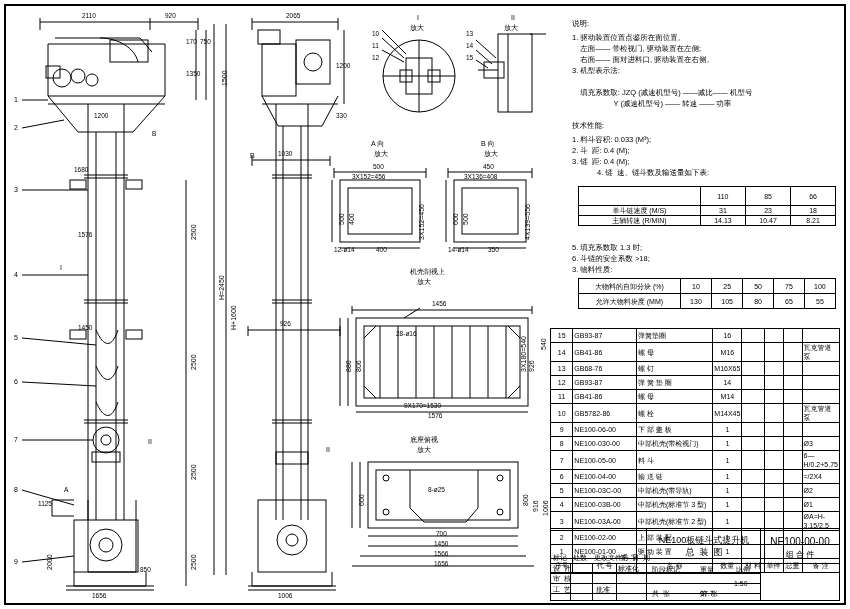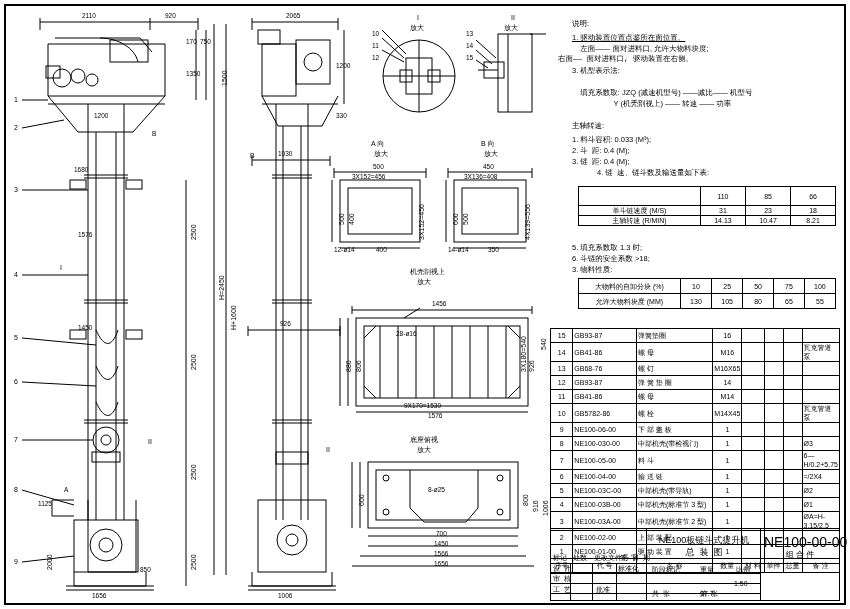--- a/index.html
+++ b/index.html
@@ -331,28 +331,28 @@
   <div class="vtxt" style="left:522px;top:506px;">800</div>
   <div class="vtxt" style="left:532px;top:512px;">916</div>
   <div class="vtxt" style="left:542px;top:516px;">1006</div>
   <div class="dim" style="left:428px;top:486px;">8-ø25</div>
   <div class="dim" style="left:436px;top:530px;">700</div>
   <div class="dim" style="left:434px;top:540px;">1450</div>
   <div class="dim" style="left:434px;top:550px;">1566</div>
   <div class="dim" style="left:434px;top:560px;">1656</div>
 
   <div class="note" style="left:572px;top:18px;">说明:</div>
-  <div class="note" style="left:572px;top:32px;text-decoration:underline;">1. 驱动装置位置点鉴所在面位置。</div>
-  <div class="note" style="left:572px;top:43px;">    左面—— 面对进料口, 允许大物料块度;</div>
-  <div class="note" style="left:540px;top:54px;font-family:Liberation Mono, monospace;">    右面—— 面对进料口, 驱动装置在右侧。</div>
+  <div class="note" style="left:572px;top:32px;">1. 驱动装置位置点鉴所在面位置。</div>
+  <div class="note" style="left:572px;top:43px;">    左面—— 带检视门, 驱动装置在左侧;</div>
+  <div class="note" style="left:572px;top:54px;">    右面—— 面对进料口, 驱动装置在右侧。</div>
   <div class="note" style="left:572px;top:65px;">3. 机型表示法:</div>
   <div class="note" style="left:572px;top:87px;">    填充系数取: JZQ (减速机型号) ——减比—— 机型号</div>
-  <div class="note" style="left:572px;top:98px;">                    Y (机壳剖视上) —— 转速 —— 功率</div>
-
-  <div class="note" style="left:572px;top:120px;">主轴转速:</div>
+  <div class="note" style="left:572px;top:98px;">                    Y (减速机型号) —— 转速 —— 功率</div>
+
+  <div class="note" style="left:572px;top:120px;">技术性能:</div>
   <div class="note" style="left:572px;top:134px;">1. 料斗容积: 0.033 (M³);</div>
   <div class="note" style="left:572px;top:145px;">2. 斗  距: 0.4 (M);</div>
   <div class="note" style="left:572px;top:156px;">3. 链  距: 0.4 (M);</div>
   <div class="note" style="left:597px;top:167px;">4. 链  速、链斗数及输送量如下表:</div>
 
   <table class="tbl" style="left:578px;top:186px;width:258px;">
     <tbody>
         <tr>
       <td style="width:126px;height:18px;"></td>
       <td style="width:44px;">110</td>
@@ -573,21 +573,21 @@
   <div class="ln h" style="left:550px;top:573px;width:210px;"></div>
   <div class="ln h" style="left:550px;top:583px;width:210px;"></div>
   <div class="ln h" style="left:550px;top:593px;width:210px;"></div>
   <div class="ln v" style="left:570px;top:563px;height:38px;"></div>
   <div class="ln v" style="left:592px;top:563px;height:38px;"></div>
   <div class="ln v" style="left:616px;top:563px;height:38px;"></div>
   <div class="ln h" style="left:760px;top:563px;width:80px;"></div>
 
   <div class="txt c" style="left:654px;top:536px;width:100px;font-size:9px;">NE100板链斗式提升机</div>
   <div class="txt c" style="left:654px;top:548px;width:100px;font-size:9px;">总  装  图</div>
-  <div class="txt c" style="left:764px;top:538px;width:72px;font-size:14px;">NE100-00-00</div>
+  <div class="txt c" style="left:764px;top:538px;width:72px;font-size:10px;">NE100-00-00</div>
   <div class="txt c" style="left:764px;top:551px;width:72px;font-size:8px;">组 合 件</div>
 
   <div class="txt" style="left:652px;top:566px;">阶段标记</div>
   <div class="txt" style="left:700px;top:566px;">重量</div>
   <div class="txt" style="left:736px;top:566px;">比例</div>
   <div class="txt" style="left:734px;top:580px;">1:50</div>
   <div class="txt" style="left:652px;top:590px;">共  张</div>
   <div class="txt" style="left:700px;top:590px;">第  张</div>
   <div class="txt" style="left:700px;top:590px;">97.7</div>
 

